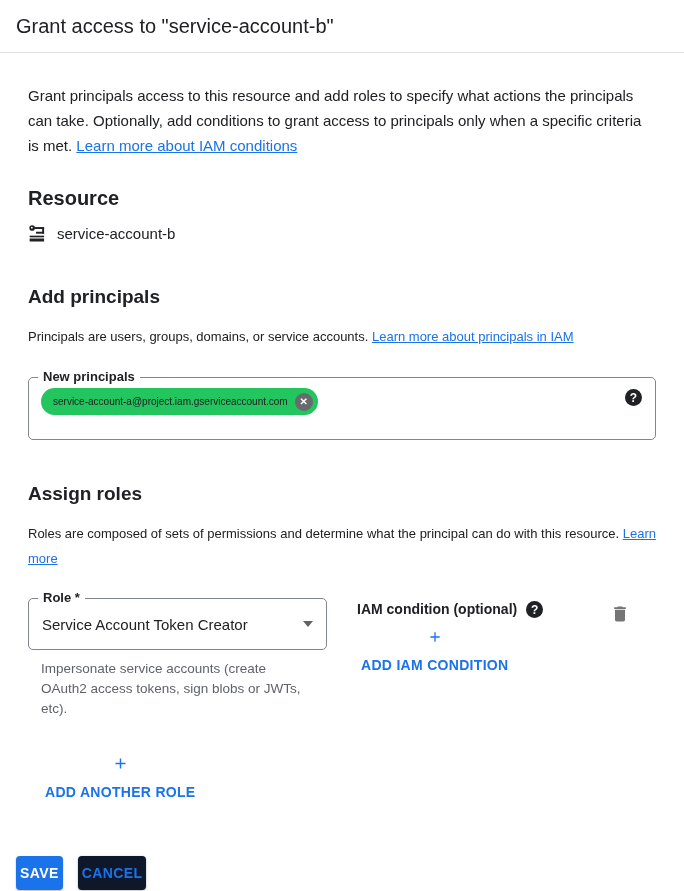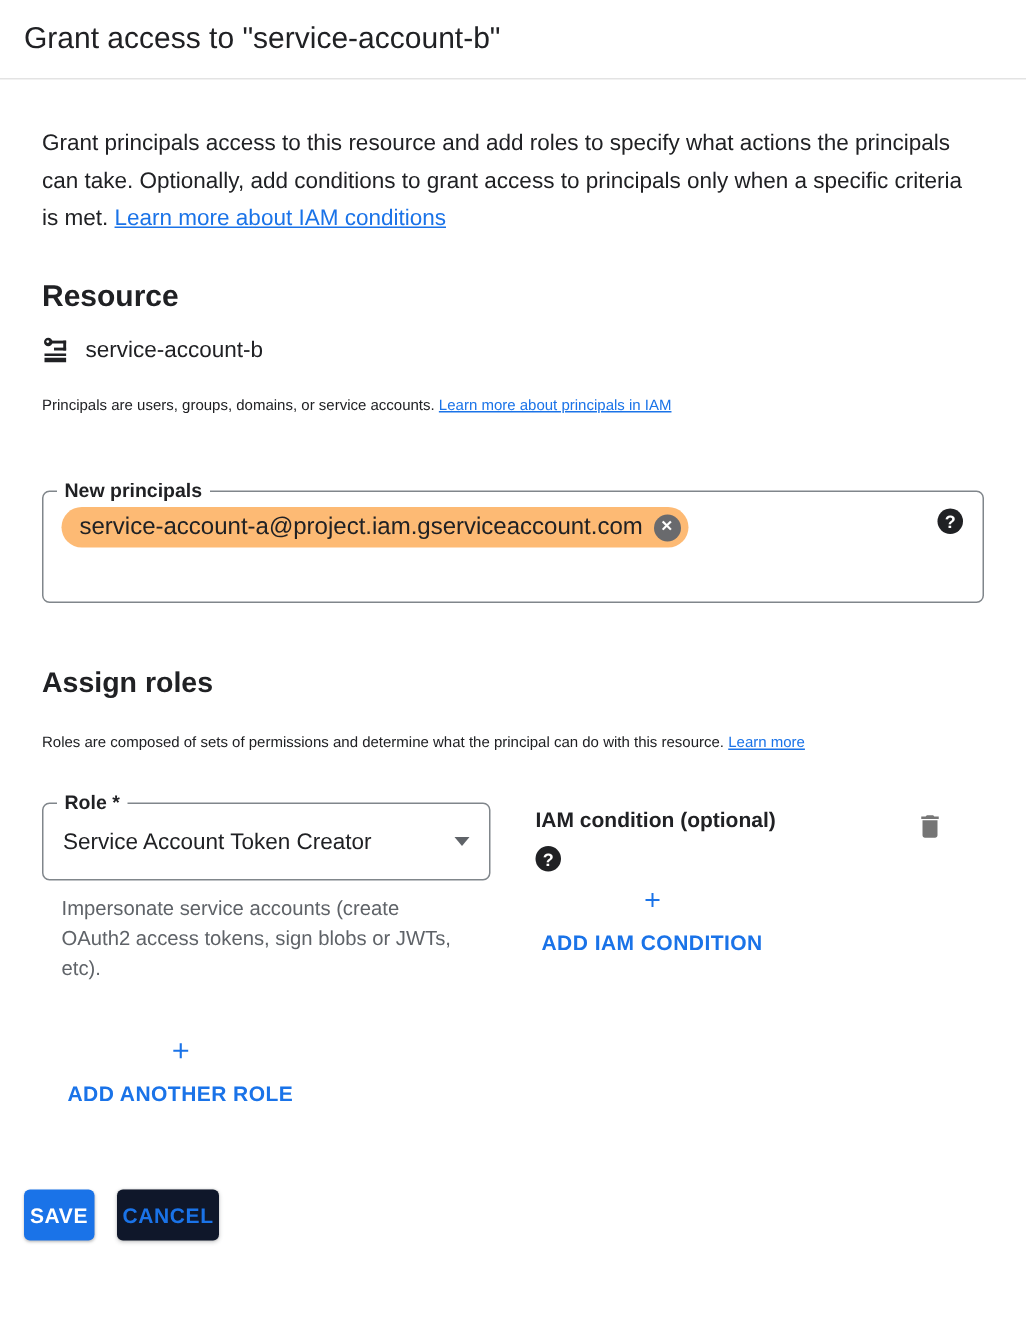--- a/index.html
+++ b/index.html
@@ -19,54 +19,54 @@
 
   .content { padding: 0 28px; }
 
   .intro { margin-top: 30px; font-size: 15px; line-height: 25px; max-width: 652px; }
 
   .resource-heading { margin-top: 30px; font-size: 20px; font-weight: 700; line-height: 20px; }
   .resource-row { margin-top: 15px; display: flex; align-items: center; gap: 9px; font-size: 15px; }
   .resource-row svg { display: block; }
 
   .section-heading { margin-top: 42px; font-size: 19px; font-weight: 700; line-height: 24px; }
-  .section-desc { margin-top: 15px; font-size: 10px; line-height: 25px; max-width: 652px; }
+  .section-desc { margin-top: 15px; font-size: 13px; line-height: 25px; max-width: 652px; }
 
   .outlined-field {
     position: relative;
     border: 1px solid #80868b;
     border-radius: 5px;
   }
   .floating-label {
     position: absolute;
     top: -9px; left: 9px;
     background: #fff;
     padding: 0 5px;
     font-size: 13px;
     font-weight: 700;
     color: #202124;
     line-height: 16px;
     white-space: nowrap;
   }
 
   .principals-field {
-    margin-top: 44px;
-    height: 75px;
+    margin-top: 28px;
+    height: 63px;
     padding: 10px 12px;
     cursor: text;
   }
   .chip {
     display: inline-flex;
     align-items: center;
     gap: 7px;
-    background: #fdba74;
+    background: #22c55e;
     border-radius: 14px;
     height: 27px;
     padding: 0 5px 0 12px;
-    font-size: 16px;
+    font-size: 10px;
     color: #202124;
     max-width: 560px;
   }
   .chip-close {
     width: 18px; height: 18px;
     border-radius: 50%;
     background: #696a6d;
     color: #fff;
     display: inline-flex;
     align-items: center;
@@ -110,21 +110,21 @@
   .role-helper {
     margin-top: 9px;
     padding-left: 13px;
     width: 285px;
     font-size: 13.5px;
     line-height: 20px;
     color: #5f6368;
   }
 
   .condition-col { margin-left: 30px; padding-top: 2px; }
-  .condition-label-row { display: flex; align-items: flex-start; gap: 9px; flex-direction: column; }
+  .condition-label-row { display: flex; align-items: flex-end; gap: 9px; }
   .condition-label { font-size: 14px; font-weight: 700; line-height: 18px; }
   .text-button {
     display: inline-flex;
     align-items: center;
     gap: 9px;
     color: #1a73e8;
     font-size: 14px;
     font-weight: 700;
     letter-spacing: 0.3px;
     background: none; border: none;
@@ -192,20 +192,21 @@
         <rect x="8" y="4.9" width="11.3" height="2.3"></rect>
         <rect x="17" y="4.9" width="2.3" height="7.9"></rect>
         <rect x="9.6" y="10.5" width="9.7" height="2.3"></rect>
         <rect x="2" y="15.2" width="17.3" height="2"></rect>
         <rect x="2" y="18.6" width="17.3" height="3.6"></rect>
       </svg>
     </span>
     <span>service-account-b</span>
   </div>
 
+  <h2 class="section-heading">Add principals</h2>
   <p class="section-desc"><span>Principals are users, groups, domains, or service accounts.</span>
     <a>Learn more about principals in IAM</a></p>
 
   <div class="outlined-field principals-field">
     <span class="floating-label">New principals</span>
     <span class="chip">
       <span>service-account-a@project.iam.gserviceaccount.com</span>
       <span class="chip-close"></span>
     </span>
     <span class="help-icon principals-help"></span>

